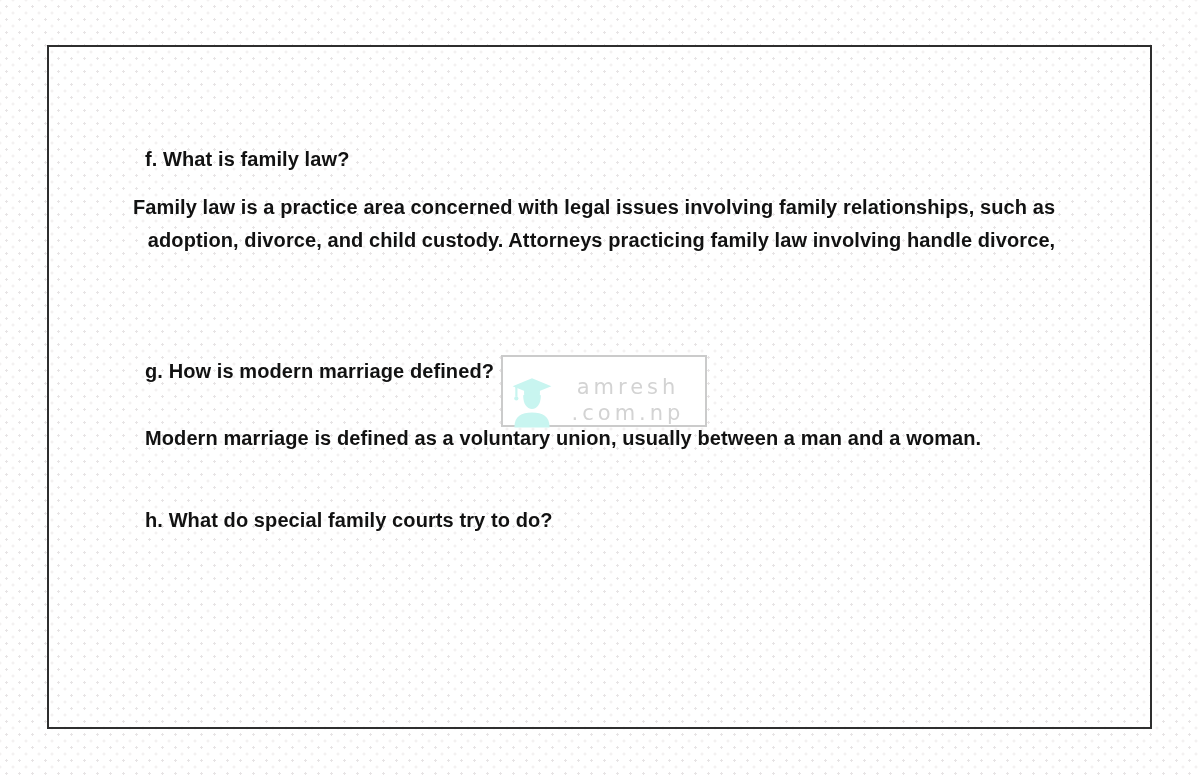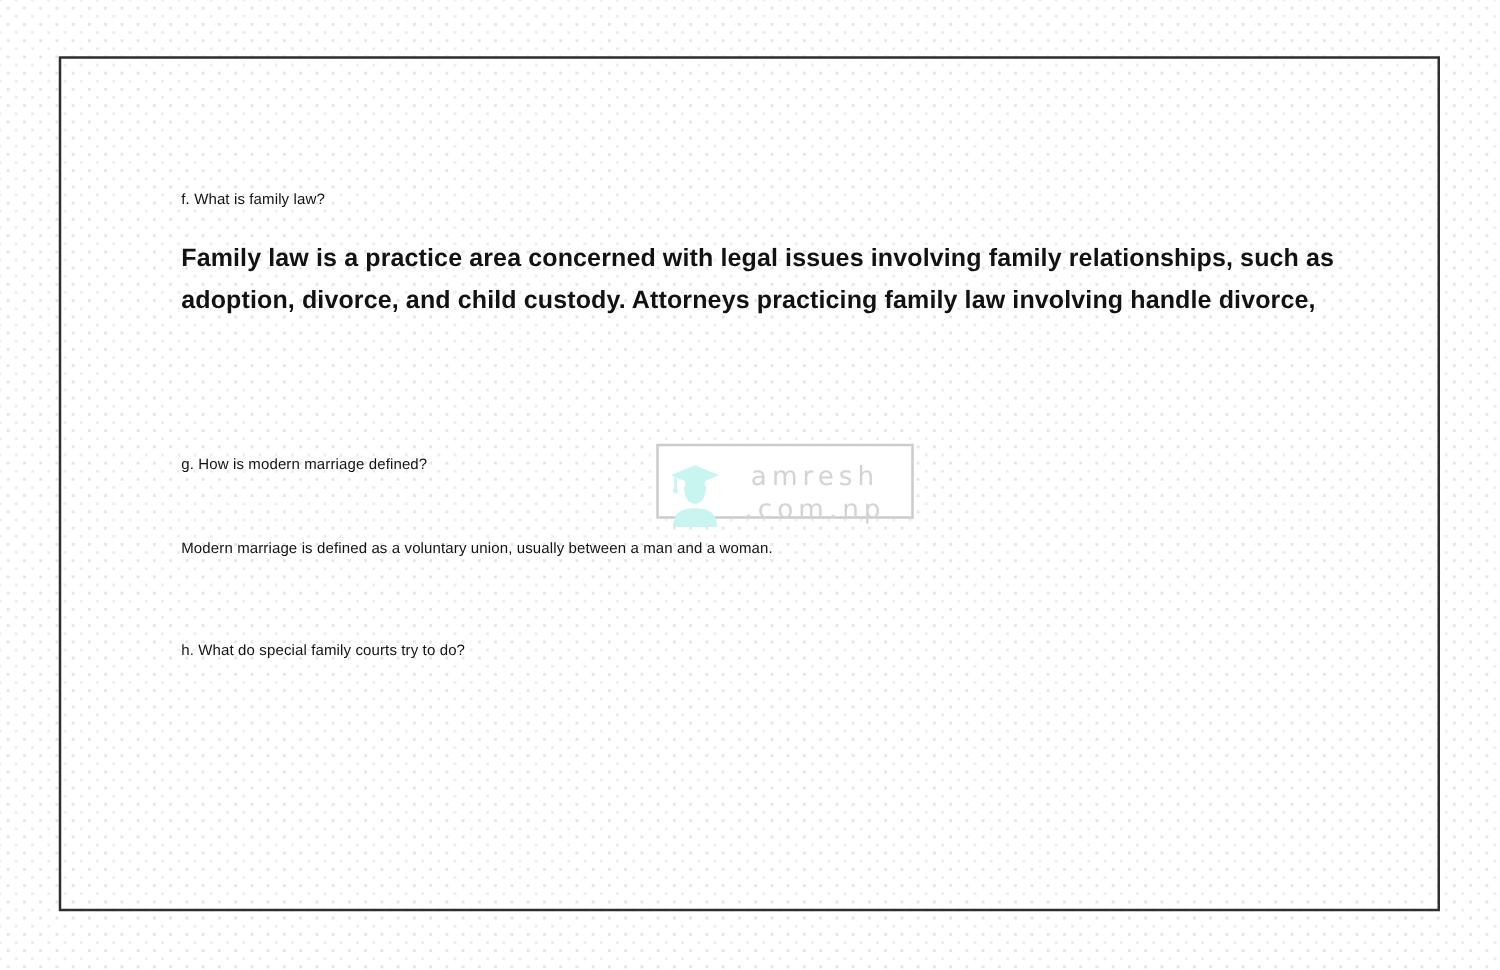--- a/index.html
+++ b/index.html
@@ -32,46 +32,47 @@
     top: 45px;
     width: 1105px;
     height: 684px;
     border: 2px solid #2e2e2e;
     background: transparent;
   }
 
   .text-line {
     position: absolute;
     left: 96px;
-    font-size: 12px;
-    font-weight: 400;
+    font-size: 20px;
+    font-weight: 700;
     line-height: 33px;
     color: #121212;
     letter-spacing: 0.1px;
     white-space: nowrap;
   }
 
   .para {
     position: absolute;
-    left: 96px;
+    left: 84px;
     font-size: 20px;
     font-weight: 700;
     line-height: 33px;
     color: #121212;
     letter-spacing: 0.1px;
+    text-align: right;
   }
   .para div { white-space: nowrap; }
 
   
   .watermark {
     position: absolute;
-    left: 476px;
+    left: 452px;
     top: 308px;
     width: 206px;
-    height: 60px;
+    height: 72px;
     border: 2px solid #cbcbcb;
     background: #ffffff;
     display: flex;
     align-items: center;
     padding: 20px 4px 2px 6px;
   }
 
   .wm-icon {
     flex: 0 0 auto;
     width: 46px;

